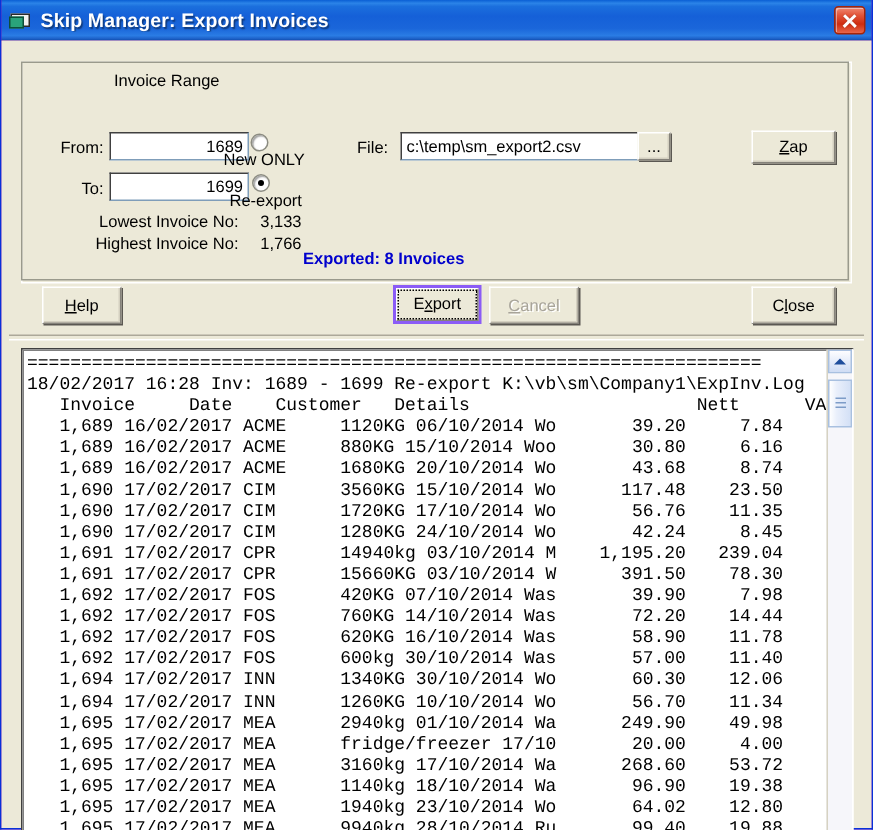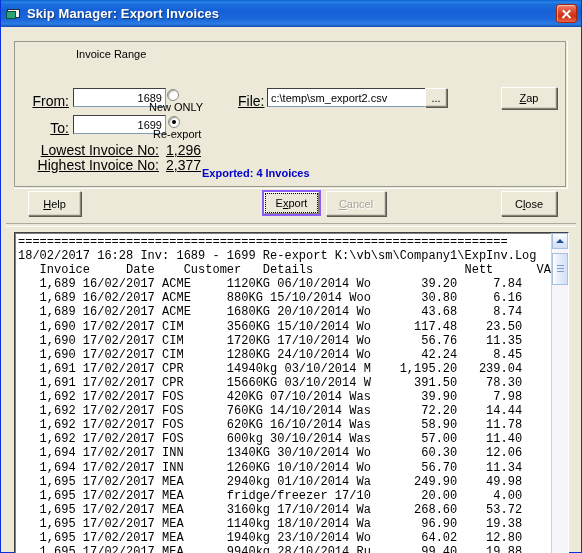--- a/index.html
+++ b/index.html
@@ -127,24 +127,23 @@
     font-size: 11px;
     color: #000000;
     z-index: 2;
     white-space: nowrap;
     margin-left: 48px;
   }
 
   
   .lbl {
     position: absolute;
-    font-size: 14px;
+    font-size: 11px;
     color: #000000;
     white-space: nowrap;
-    text-decoration: underline;
   }
   .lbl.right { text-align: right; }
 
   
   .tbox {
     position: absolute;
     box-sizing: border-box;
     background: #ffffff;
     border: 1px solid #7f9db9;
     border-top-color: #404040;
@@ -366,25 +365,25 @@
     <input class="tbox" style="left: 266px; top: 61px; width: 172px; height: 19px;" value="c:\temp\sm_export2.csv">
     <div class="btn" style="left:424px; top:61px; width:22px; height:19px;">
       <span>...</span>
     </div>
 
     <div class="btn" style="left:500px; top:60px; width:56px; height:22px;">
       <span><span class="acc">Z</span>ap</span>
     </div>
 
     <div class="lbl right" style="left:30px; top:115px; width:128px;">Lowest Invoice No:</div>
-    <div class="lbl right" style="left:160px; top:115px; width:40px;">1,296</div>
+    <div class="lbl right" style="left:160px; top:115px; width:40px;">3,133</div>
     <div class="lbl right" style="left:30px; top:130px; width:128px;">Highest Invoice No:</div>
-    <div class="lbl right" style="left:160px; top:130px; width:40px;">2,377</div>
-
-    <div class="status" style="left:201px; top:140px;">Exported: 4 Invoices</div>
+    <div class="lbl right" style="left:160px; top:130px; width:40px;">1,766</div>
+
+    <div class="status" style="left:201px; top:140px;">Exported: 8 Invoices</div>
 
     <div class="btn" style="left:27px; top:164px; width:53px; height:25px;">
       <span><span class="acc">H</span>elp</span>
     </div>
 
     <div class="btn default" style="left:261px; top:163px; width:59px; height:26px;">
       <span class="inner3d"></span>
       <span class="focusring"></span>
       <span>E<span class="acc">x</span>port</span>
     </div>

